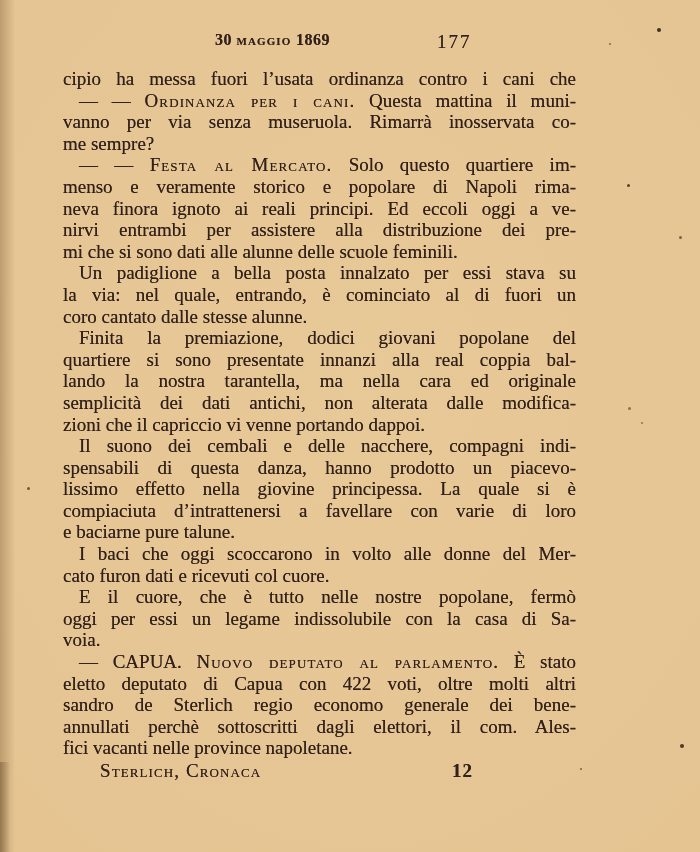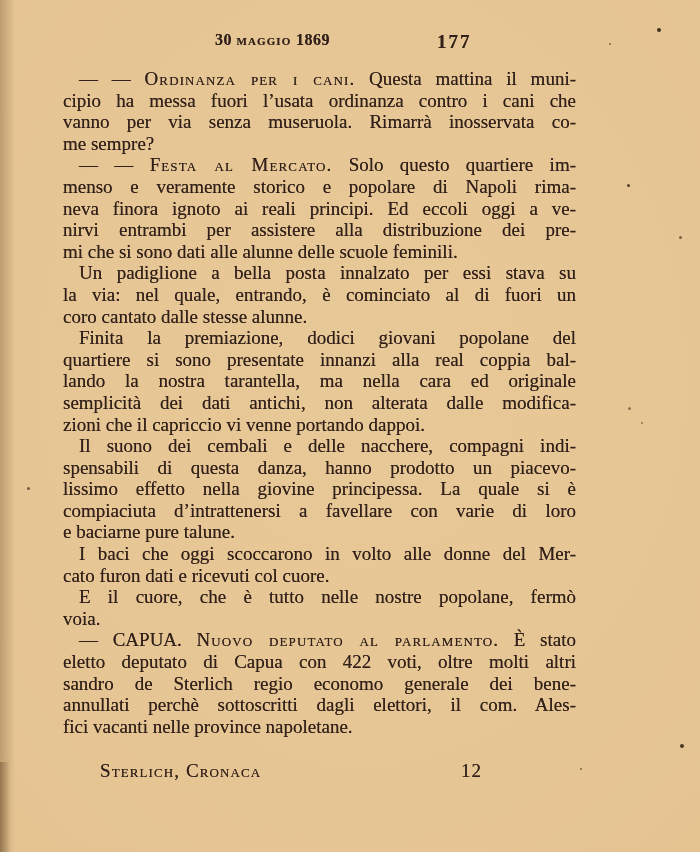--- a/index.html
+++ b/index.html
@@ -24,21 +24,21 @@
     position:absolute;left:0;bottom:0;width:10px;height:90px;
     background:linear-gradient(to right, rgba(74,48,20,0.35), rgba(74,48,20,0));
   }
   .date{
     position:absolute;left:215px;top:31px;
     font-size:16px;font-weight:700;letter-spacing:0.5px;
     text-shadow:0 0 0.5px rgba(49,32,26,0.6);
   }
   .pagenum{
     position:absolute;left:437px;top:31px;
-    font-size:19px;font-weight:700;letter-spacing:2px;
+    font-size:19px;font-weight:400;letter-spacing:2px;
     text-shadow:0 0 0.5px rgba(49,32,26,0.6);
   }
   .body{
     position:absolute;left:63px;top:68px;width:513px;
   }
   .line{
     height:21.6px;line-height:21.6px;font-size:19px;
     text-align:justify;text-align-last:justify;
     overflow:hidden;white-space:nowrap;
     text-shadow:0 0 0.6px rgba(49,32,26,0.7);
@@ -46,22 +46,22 @@
   .line.last{text-align-last:left;}
   .line.indent{padding-left:16px;}
   .sc{font-variant:small-caps;letter-spacing:1.1px;}
   .footer{
     position:absolute;left:63px;top:760px;width:513px;height:22px;
     font-size:19px;line-height:22px;
     text-shadow:0 0 0.6px rgba(49,32,26,0.7);
   }
   .sig{margin-left:37px;}
   .sheet{
-    position:absolute;left:398px;top:0;
-    font-weight:400;letter-spacing:1px;
+    position:absolute;left:389px;top:0;
+    font-weight:700;letter-spacing:1px;
   }
   .speck{
     position:absolute;border-radius:50%;
     background:var(--speck,#30200f);
   }
 </style>
 </head>
 <body>
 
 <div class="page">
@@ -69,22 +69,22 @@
   <div class="edge-left"></div>
   <div class="edge-left-bottom"></div>
 
   <header>
     <span class="date"><span>30 </span><span class="sc">maggio</span><span> 1869</span></span>
     <span class="pagenum">177</span>
   </header>
 
   <main id="body-text" class="body">
       <div>
+        <div class="line"><span>cipio ha messa fuori l’usata ordinanza contro i cani che</span></div>
         <div class="line indent"><span>— — </span><span class="sc">Ordinanza per i cani.</span><span> Questa mattina il muni-</span></div>
-        <div class="line"><span>cipio ha messa fuori l’usata ordinanza contro i cani che</span></div>
         <div class="line"><span>vanno per via senza museruola. Rimarrà inosservata co-</span></div>
         <div class="line last"><span>me sempre?</span></div>
       </div>
       <div>
         <div class="line indent"><span>— — </span><span class="sc">Festa al Mercato.</span><span> Solo questo quartiere im-</span></div>
         <div class="line"><span>menso e veramente storico e popolare di Napoli rima-</span></div>
         <div class="line"><span>neva finora ignoto ai reali principi. Ed eccoli oggi a ve-</span></div>
         <div class="line"><span>nirvi entrambi per assistere alla distribuzione dei pre-</span></div>
         <div class="line last"><span>mi che si sono dati alle alunne delle scuole feminili.</span></div>
       </div>
@@ -106,20 +106,21 @@
         <div class="line"><span>lissimo effetto nella giovine principessa. La quale si è</span></div>
         <div class="line"><span>compiaciuta d’intrattenersi a favellare con varie di loro</span></div>
         <div class="line last"><span>e baciarne pure talune.</span></div>
       </div>
       <div>
         <div class="line indent"><span>I baci che oggi scoccarono in volto alle donne del Mer-</span></div>
         <div class="line last"><span>cato furon dati e ricevuti col cuore.</span></div>
       </div>
       <div>
         <div class="line indent"><span>E il cuore, che è tutto nelle nostre popolane, fermò</span></div>
+        <div class="line"><span>oggi per essi un legame indissolubile con la casa di Sa-</span></div>
         <div class="line last"><span>voia.</span></div>
       </div>
       <div>
         <div class="line indent"><span>— CAPUA. </span><span class="sc">Nuovo deputato al parlamento.</span><span> È stato</span></div>
         <div class="line"><span>eletto deputato di Capua con 422 voti, oltre molti altri</span></div>
         <div class="line"><span>sandro de Sterlich regio economo generale dei bene-</span></div>
         <div class="line"><span>annullati perchè sottoscritti dagli elettori, il com. Ales-</span></div>
         <div class="line last"><span>fici vacanti nelle province napoletane.</span></div>
       </div>
     </main>

